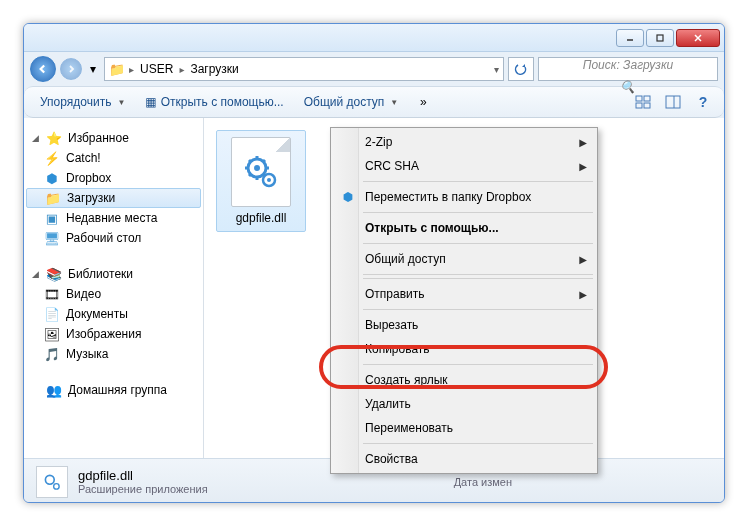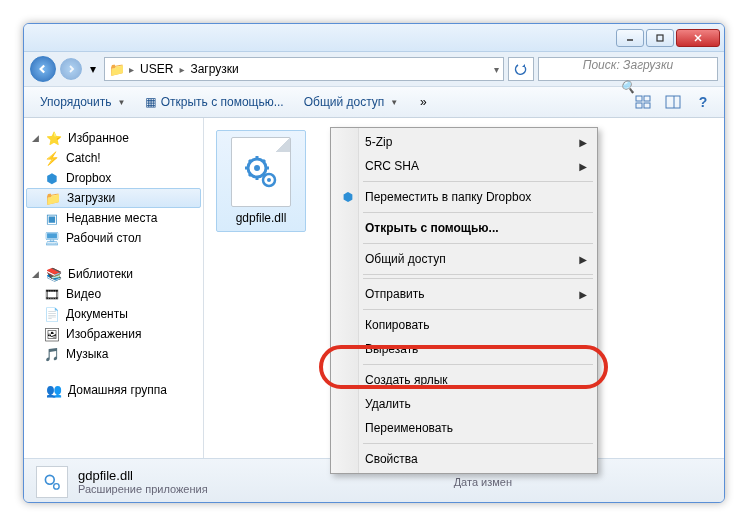--- a/index.html
+++ b/index.html
@@ -15,21 +15,21 @@
 .navbar { height: 34px; display: flex; align-items: center; padding: 0 6px; gap: 4px; }
 .navbtn { width: 26px; height: 26px; border-radius: 50%; background: radial-gradient(#7bb8f0,#2d6db8); border: 1px solid #3a7fc8; display: flex; align-items: center; justify-content: center; color: #fff; }
 .navbtn.fwd { width: 22px; height: 22px; opacity: 0.5; }
 .navdrop { width: 14px; height: 20px; display: flex; align-items: center; justify-content: center; }
 .addressbar { flex: 1; height: 24px; background: #fff; border: 1px solid #a8b8c8; display: flex; align-items: center; padding: 0 4px; gap: 4px; }
 .crumb { display: flex; align-items: center; gap: 2px; padding: 0 2px; }
 .crumb-sep { color: #666; font-size: 10px; }
 .refreshbtn { width: 26px; height: 24px; background: #fff; border: 1px solid #a8b8c8; display: flex; align-items: center; justify-content: center; color: #2d6db8; }
 .searchbar { width: 180px; height: 24px; background: #fff; border: 1px solid #a8b8c8; display: flex; align-items: center; padding: 0 4px; gap: 4px; color: #888; font-style: italic; flex-direction: column; }
 
-.toolbar { height: 32px; background: linear-gradient(#f8fbfe,#e8f0f8); border-top: 1px solid #d0dce8; border-bottom: 1px solid #c8d4e0; display: flex; align-items: center; padding: 0 8px; gap: 4px; }
+.toolbar { height: 32px; background: linear-gradient(#f8fbfe,#e8f0f8); border-top: 1px solid #d0dce8; border-bottom: 1px solid #c8d4e0; display: flex; align-items: center; padding: 0 8px; gap: 4px; border-radius: 9px; }
 .tbtn { height: 24px; padding: 0 8px; display: flex; align-items: center; gap: 4px; color: #1a4e8a; border-radius: 2px; cursor: pointer; }
 .tbtn .drop { font-size: 8px; color: #555; margin-left: 2px; }
 .tspacer { flex: 1; }
 .ticonbtn { width: 26px; height: 24px; display: flex; align-items: center; justify-content: center; cursor: pointer; }
 
 .mainarea { display: flex; height: 340px; }
 .sidebar { width: 180px; background: #fff; border-right: 1px solid #d8e0e8; padding: 10px 0; overflow: hidden; }
 .sbgroup { margin-bottom: 16px; }
 .sbitem { display: flex; align-items: center; gap: 6px; height: 20px; padding-left: 20px; cursor: pointer; }
 .sbitem.header { padding-left: 8px; font-weight: normal; }
@@ -249,21 +249,21 @@
       <div class="ftype">Расширение приложения</div>
     </div>
     <div class="meta">Дата измен</div>
   </div>
 
 </div>
 
 <div class="ctxmenu">
   <div class="ctxicon-col"></div>
   <div class="ctxitem">
-      <span>5-Zip</span>
+      <span>2-Zip</span>
       <span class="sub">▶</span>
     </div>
   <div class="ctxitem">
       <span>CRC SHA</span>
       <span class="sub">▶</span>
     </div>
   <div class="ctxsep"></div>
   <div class="ctxitem">
       <span class="cicon" style="color:#2d8fd6">⬢</span>
       <span>Переместить в папку Dropbox</span>
@@ -278,25 +278,25 @@
       <span class="sub">▶</span>
     </div>
   <div class="ctxsep"></div>
   <div class="ctxsep"></div>
   <div class="ctxitem">
       <span>Отправить</span>
       <span class="sub">▶</span>
     </div>
   <div class="ctxsep"></div>
   <div class="ctxitem">
+      <span>Вырезать</span>
+    </div>
+  <div class="ctxitem">
       <span>Копировать</span>
     </div>
-  <div class="ctxitem">
-      <span>Вырезать</span>
-    </div>
   <div class="ctxsep"></div>
   <div class="ctxitem">
       <span>Создать ярлык</span>
     </div>
   <div class="ctxitem">
       <span>Удалить</span>
     </div>
   <div class="ctxitem">
       <span>Переименовать</span>
     </div>

